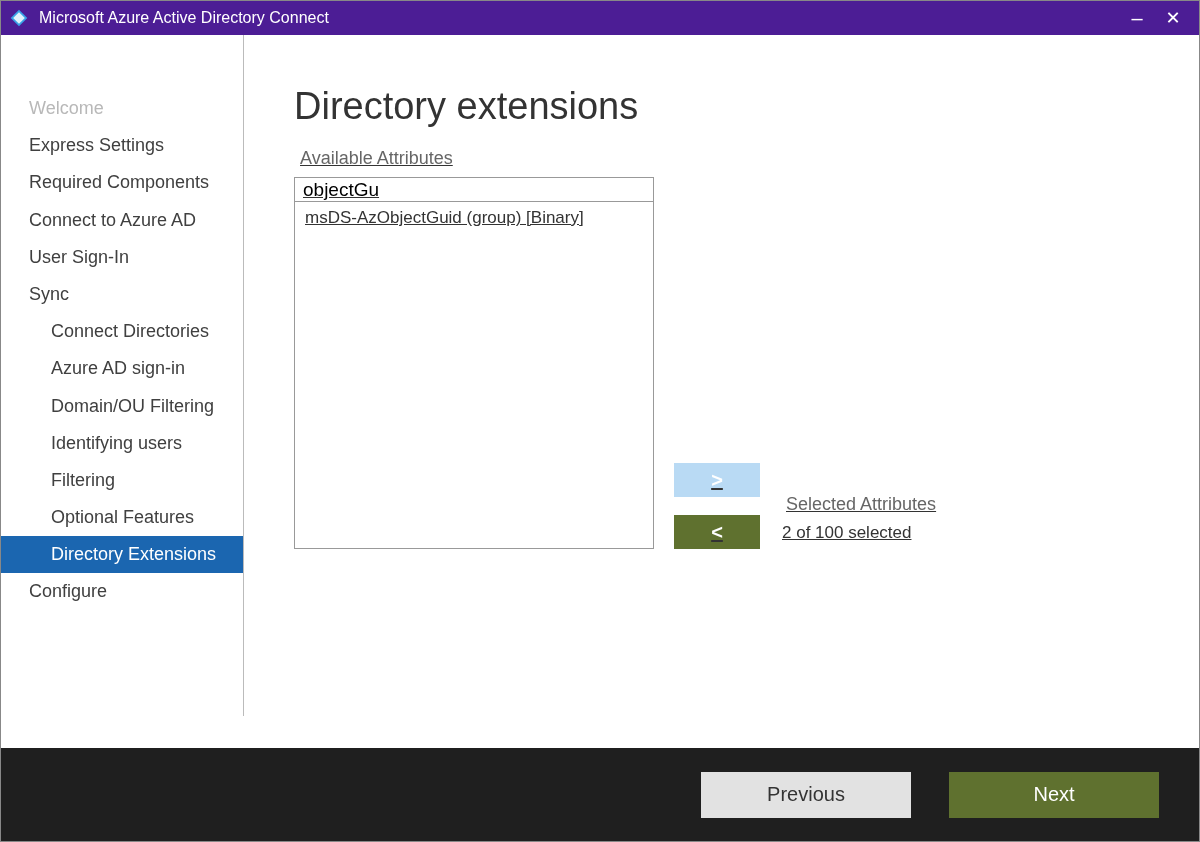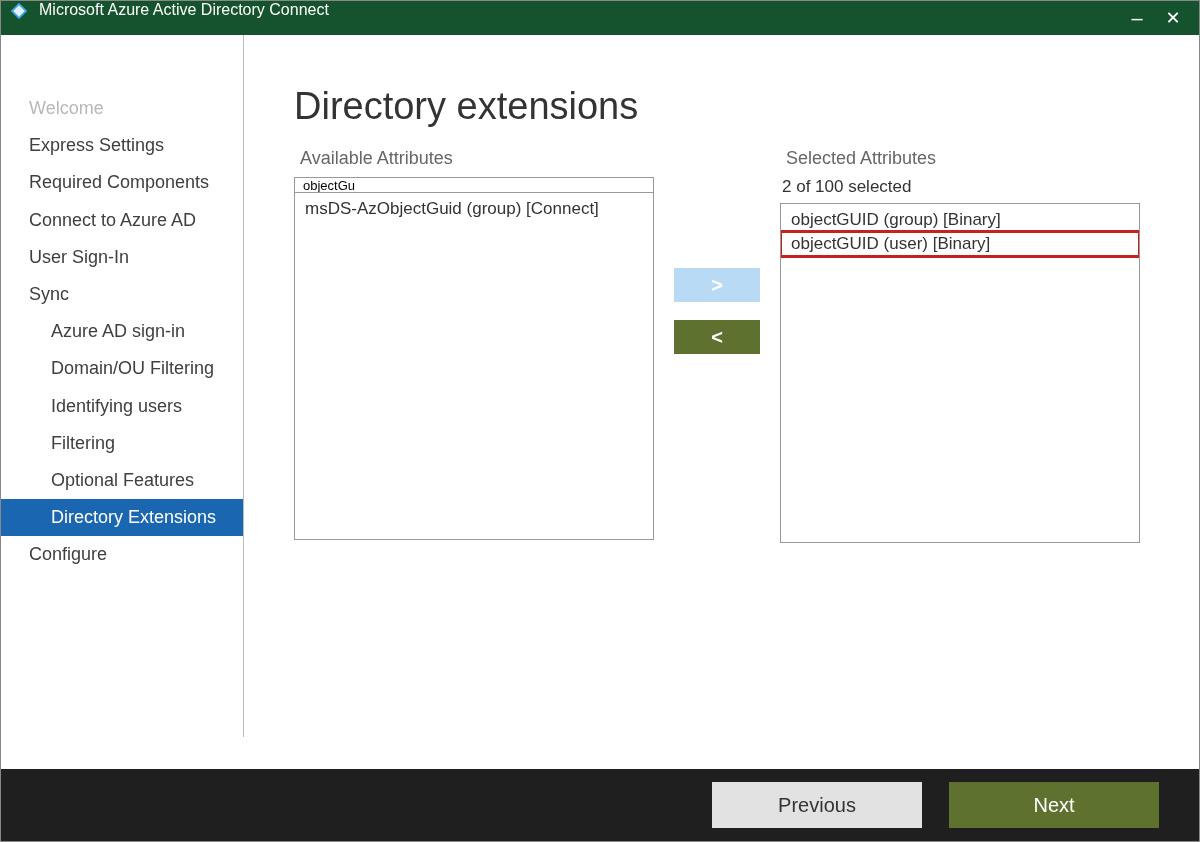--- a/index.html
+++ b/index.html
@@ -15,23 +15,24 @@
     box-sizing: border-box;
     border: 1px solid #888;
     display: flex;
     flex-direction: column;
     background: #ffffff;
     position: relative;
   }
   
   .titlebar {
     height: 34px;
-    background: #14532d;
-    color: #fff;
-    display: flex;
+    background: #4c1d95;
+    color: #fff;
+    display: flex;
+    align-items: center;
     padding: 0 8px;
     font-size: 16px;
     font-weight: 400;
   }
   .titlebar .app-icon {
     width: 20px;
     height: 20px;
     margin-right: 10px;
     display: flex;
     align-items: center;
@@ -91,37 +92,38 @@
     margin: 20px 0 20px 0;
   }
   .description {
     font-size: 18px;
     color: #333;
     line-height: 1.4;
     margin-bottom: 30px;
   }
   .columns {
     display: flex;
-    align-items: flex-start;
+    align-items: flex-end;
+    text-decoration: underline;
   }
   .col {
     display: flex;
     flex-direction: column;
   }
   .col-label {
     font-size: 18px;
     color: #666;
     margin-bottom: 8px;
     padding-left: 6px;
   }
   .filter-input {
     width: 360px;
-    height: 16px;
+    height: 25px;
     border: 1px solid #999;
-    font-size: 13px;
+    font-size: 19px;
     padding: 1px 8px;
     box-sizing: border-box;
     outline: none;
     font-family: inherit;
   }
   .listbox {
     width: 360px;
     height: 340px;
     border: 1px solid #999;
     background: #fff;
@@ -173,27 +175,27 @@
   .arrow-btn.add {
     background: #b9daf4;
     color: #fff;
   }
   .arrow-btn.remove {
     background: #5f712f;
     color: #fff;
   }
   
   .footer {
-    height: 72px;
+    height: 93px;
     background: #1f1f1f;
     display: flex;
     align-items: center;
     justify-content: flex-end;
     padding: 0 40px;
-    gap: 27px;
+    gap: 38px;
     margin-top: 32px;
   }
   .footer-btn {
     width: 210px;
     height: 46px;
     font-size: 20px;
     border: none;
     cursor: pointer;
   }
   .footer-btn.prev {
@@ -225,54 +227,51 @@
 
   <div class="body">
 
     <div class="sidebar">
       <div class="nav-item disabled">Welcome</div>
       <div class="nav-item">Express Settings</div>
       <div class="nav-item">Required Components</div>
       <div class="nav-item">Connect to Azure AD</div>
       <div class="nav-item">User Sign-In</div>
       <div class="nav-item">Sync</div>
+      <div class="nav-item sub">Connect Directories</div>
       <div class="nav-item sub">Azure AD sign-in</div>
       <div class="nav-item sub">Domain/OU Filtering</div>
       <div class="nav-item sub">Identifying users</div>
       <div class="nav-item sub">Filtering</div>
       <div class="nav-item sub">Optional Features</div>
       <div class="nav-item sub active">Directory Extensions</div>
       <div class="nav-item">Configure</div>
     </div>
 
     <div class="main">
       <div class="page-title">Directory extensions</div>
 
       <div class="columns">
 
         <div class="col">
           <div class="col-label">Available Attributes</div>
           <input class="filter-input" value="objectGu" style="">
           <div class="listbox available">
-            <div class="list-item">msDS-AzObjectGuid (group) [Connect]</div>
+            <div class="list-item">msDS-AzObjectGuid (group) [Binary]</div>
           </div>
         </div>
 
         <div class="mid">
           <button class="arrow-btn add">&gt;</button>
           <button class="arrow-btn remove">&lt;</button>
         </div>
 
         <div class="col">
           <div class="col-label">Selected Attributes</div>
           <div class="selected-header">2 of 100 selected</div>
-          <div class="listbox">
-            <div class="list-item">objectGUID (group) [Binary]</div>
-            <div class="list-item highlighted">objectGUID (user) [Binary]</div>
-          </div>
         </div>
 
       </div>
     </div>
   </div>
 
   <div class="footer">
     <button class="footer-btn prev">Previous</button>
     <button class="footer-btn next">Next</button>
   </div>

